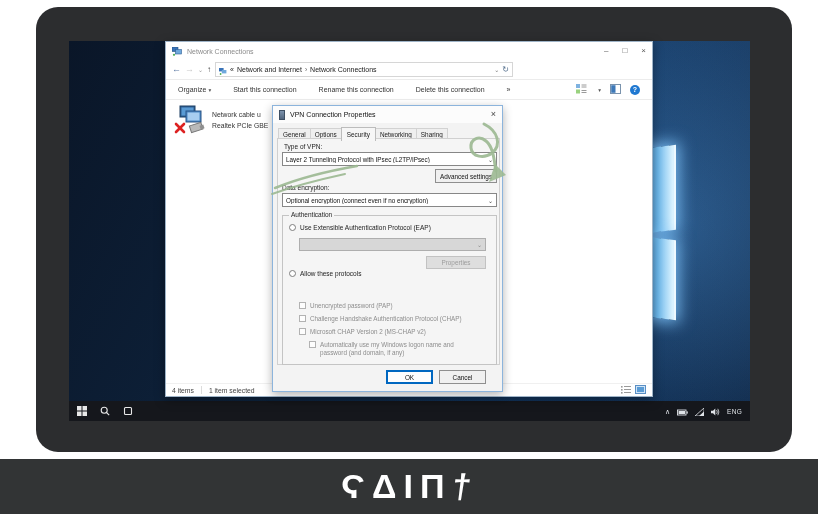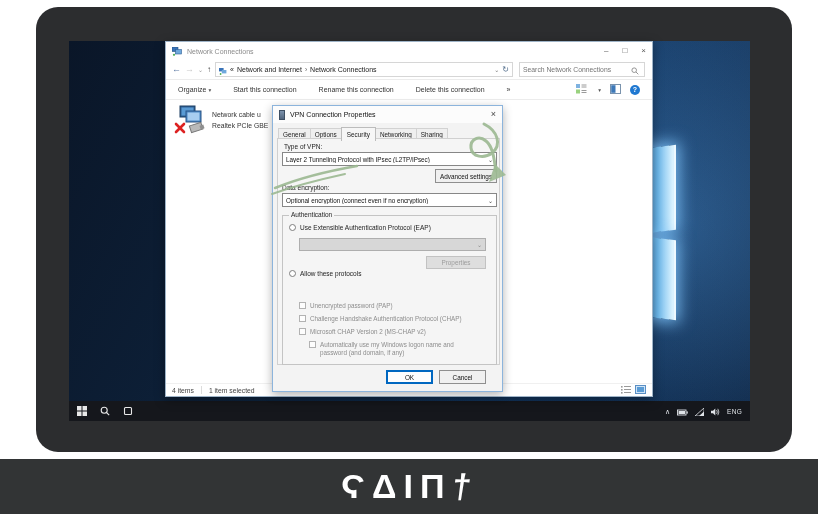--- a/index.html
+++ b/index.html
@@ -220,29 +220,20 @@
           </svg>
       </span>
       <span class="crumb">«</span>
       <span class="crumb">Network and Internet</span>
       <span class="sep">›</span>
       <span class="crumb">Network Connections</span>
       <span class="addr-spacer"></span>
       <span class="addr-v">⌄</span>
       <span class="addr-refresh">↻</span>
     </div>
-    <div class="search-box">
-      <input type="text" readonly="" placeholder="Search Network Connections" style="">
-      <span>
-        <svg width="8" height="8" viewBox="0 0 8 8">
-            <circle cx="3.2" cy="3.2" r="2.3" fill="none" stroke="#8a8a8a" stroke-width="0.9"></circle>
-            <line x1="5" y1="5" x2="7.3" y2="7.3" stroke="#8a8a8a" stroke-width="0.9"></line>
-          </svg>
-      </span>
-    </div>
   </div>
 
   <div class="x-cmdbar">
     <span class="cmd-item"><span>Organize</span><span class="cmd-caret">▾</span></span>
     <span class="cmd-item">Start this connection</span>
     <span class="cmd-item">Rename this connection</span>
     <span class="cmd-item">Delete this connection</span>
     <span class="cmd-item">»</span>
     <span class="cmd-right">
       <span>

